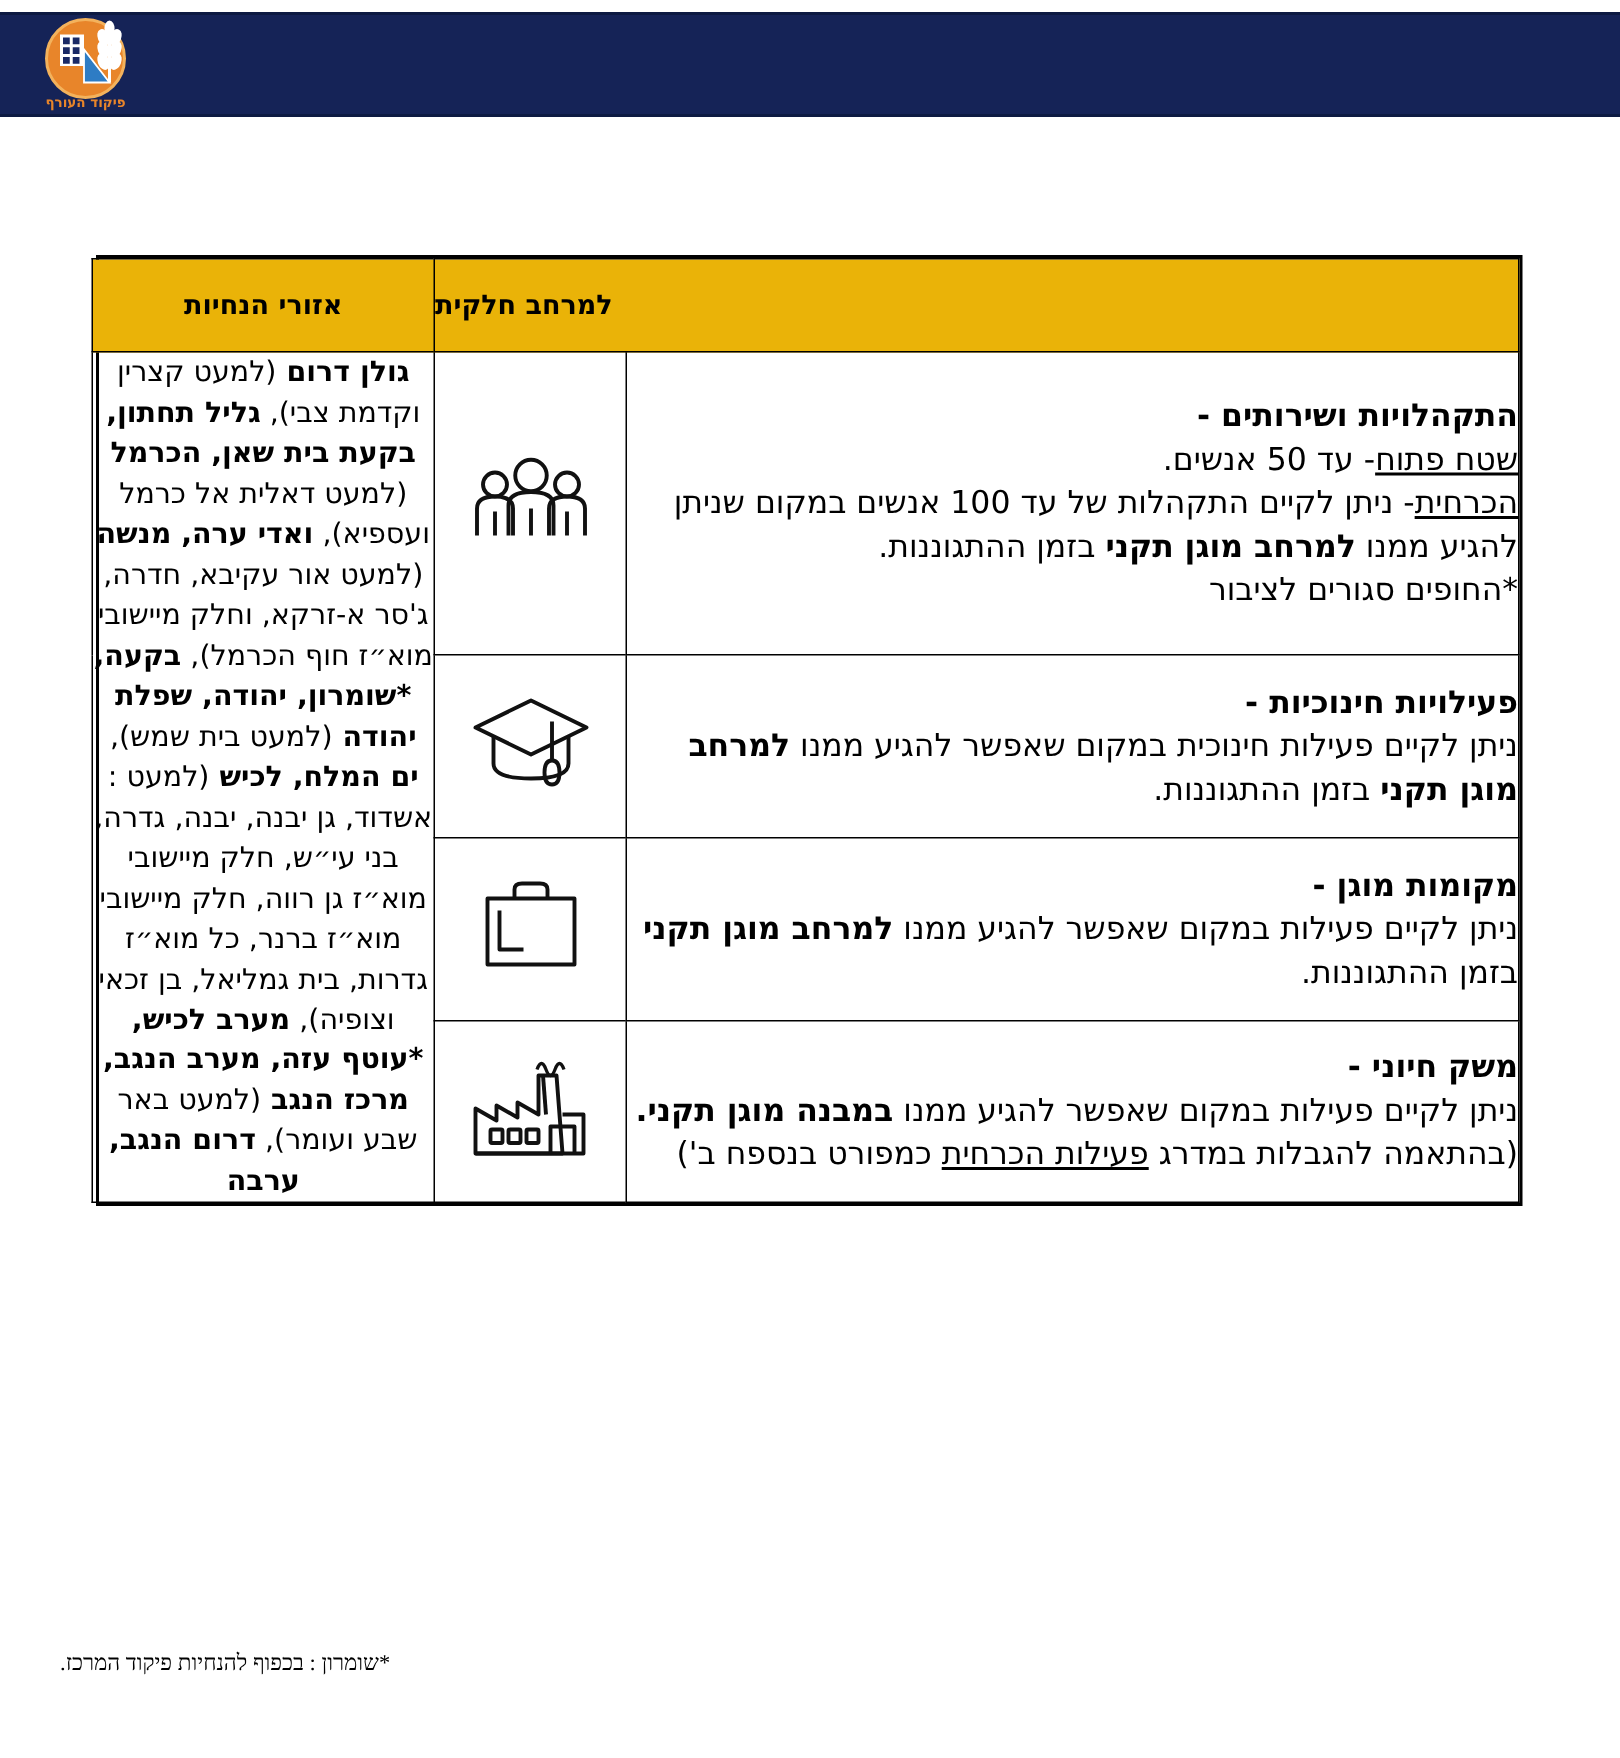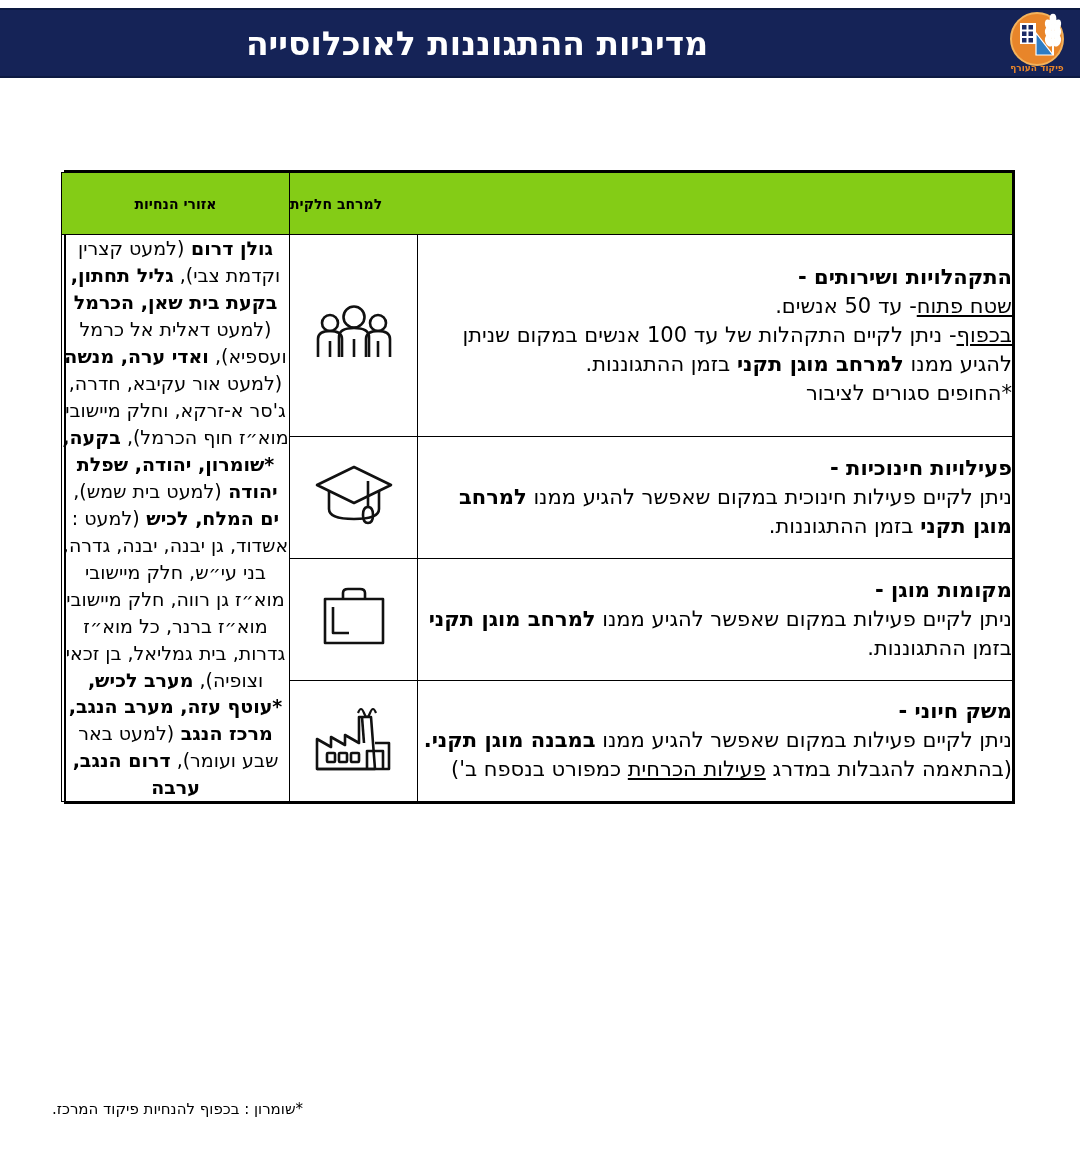--- a/index.html
+++ b/index.html
@@ -68,23 +68,23 @@
     border-collapse: collapse;
     width: 100%;
     table-layout: fixed;
   }
   table.grid td, table.grid th {
     border: 1.5px solid #000;
     vertical-align: middle;
     padding: 0;
   }
   .hdr-cell {
-    background: #84cc16;
+    background: #eab308;
     height: 62px;
-    font-size: 14px;
+    font-size: 18px;
     font-weight: bold;
     color: #000;
     text-align: center;
     padding: 0 18px;
     box-sizing: border-box;
   }
   .hdr-wide { text-align: left; padding-left: 0; padding-right: 18px; }
 
   .col-area  { width: 228px; }
   .col-icon  { width: 128px; }
@@ -118,22 +118,23 @@
   }
   .icon-cell svg { display: inline-block; }
 
   
   .footnotes {
     position: absolute;
     left: 0;
     top: 1098px;
     width: 1015px;
     text-align: left;
-    padding-left: 12px;
+    padding-left: 0;
     padding-right: 0;
+    font-family: Liberation Serif, serif;
   }
   .footnote {
     font-size: 15px;
     color: #000;
     line-height: 1.55;
     text-align: left;
     padding-left: 40px;
     direction: rtl;
   }
 </style>
@@ -162,38 +163,37 @@
         <ellipse cx="61" cy="14" rx="3" ry="5" transform="rotate(22 61 14)"></ellipse>
         <ellipse cx="53" cy="22" rx="3" ry="5" transform="rotate(-22 53 22)"></ellipse>
         <ellipse cx="61" cy="22" rx="3" ry="5" transform="rotate(22 61 22)"></ellipse>
         <ellipse cx="53" cy="30" rx="3" ry="5" transform="rotate(-22 53 30)"></ellipse>
         <ellipse cx="61" cy="30" rx="3" ry="5" transform="rotate(22 61 30)"></ellipse>
         <ellipse cx="57" cy="8" rx="2.6" ry="4.5"></ellipse>
       </g>
       <text x="41" y="60" font-family="'DejaVu Sans',sans-serif" font-size="9" font-weight="bold" fill="#e8852a" text-anchor="middle">פיקוד העורף</text>
     </svg>
   </div>
-  <div class="banner-title">מדיניות ההתגוננות לאוכלוסייה</div>
 </div>
 
 <div class="table">
   <table class="grid">
     <colgroup>
       <col class="col-text">
       <col class="col-icon">
       <col class="col-area">
     </colgroup>
     <tbody>
       <tr>
         <th class="hdr-cell hdr-wide" colspan="2">למרחב חלקית</th>
         <th class="hdr-cell">אזורי הנחיות</th>
       </tr>
 
       <tr>
-        <td class="text-cell" id="cell-text-0"><b>התקהלויות ושירותים -</b><br><u>שטח פתוח</u>- עד 50 אנשים.<br><u>בכפוף</u>- ניתן לקיים התקהלות של עד 100 אנשים במקום שניתן להגיע ממנו <b>למרחב מוגן תקני</b> בזמן ההתגוננות.<br>*החופים סגורים לציבור</td>
+        <td class="text-cell" id="cell-text-0"><b>התקהלויות ושירותים -</b><br><u>שטח פתוח</u>- עד 50 אנשים.<br><u>הכרחית</u>- ניתן לקיים התקהלות של עד 100 אנשים במקום שניתן להגיע ממנו <b>למרחב מוגן תקני</b> בזמן ההתגוננות.<br>*החופים סגורים לציבור</td>
         <td class="icon-cell">
           <svg width="96" height="62" viewBox="0 0 96 62">
             <g fill="none" stroke="#111" stroke-width="2.6">
               <circle cx="24" cy="20" r="8"></circle>
               <circle cx="72" cy="20" r="8"></circle>
               <circle cx="48" cy="14" r="10.5"></circle>
               <path d="M12 54 L12 36 q0 -8 12 -8 q12 0 12 8 L36 54"></path>
               <path d="M60 54 L60 36 q0 -8 12 -8 q12 0 12 8 L84 54"></path>
               <path d="M33 54 L33 34 q0 -9 15 -9 q15 0 15 9 L63 54"></path>
               <path d="M24 38 L24 54"></path>

